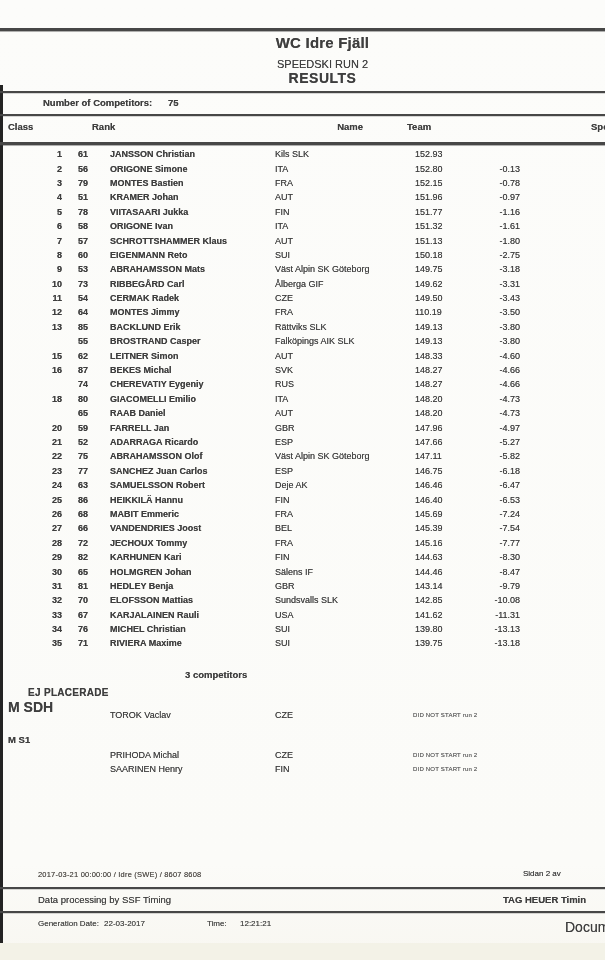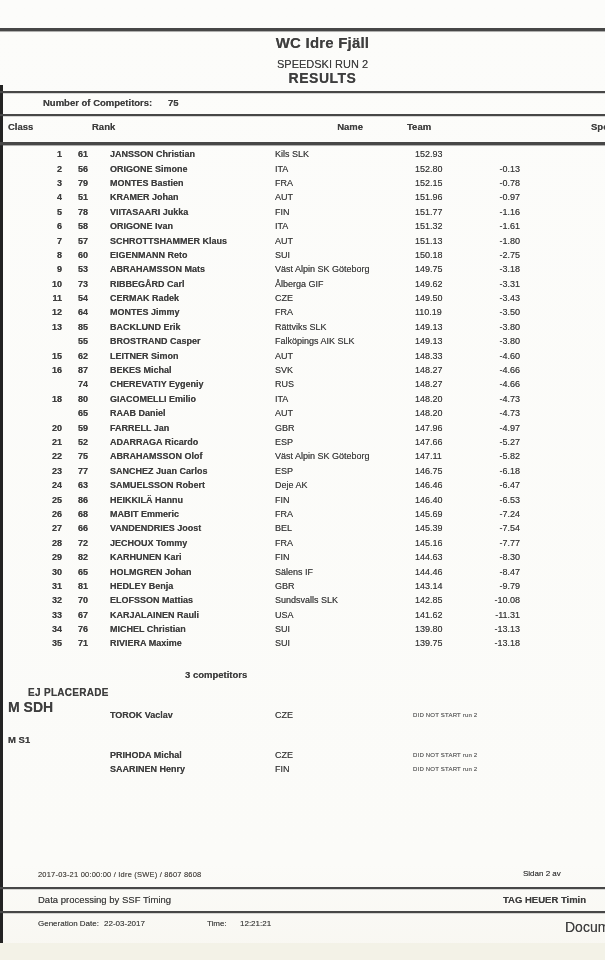--- a/index.html
+++ b/index.html
@@ -39,21 +39,21 @@
   .c-bib{text-align:right;padding-right:2px;font-weight:bold;}
   .c-name{padding-left:20px;font-weight:bold;white-space:nowrap;}
   .c-team{white-space:nowrap;}
   .c-diff{text-align:right;padding-right:8px;}
 
   .np-label{position:absolute;left:28px;top:671px;font-size:10px;font-weight:bold;letter-spacing:.3px;margin-top:16px;}
   .np-count{position:absolute;left:185px;top:669px;font-size:9.5px;font-weight:bold;}
   .np-class-1{position:absolute;left:8px;top:699px;font-size:14px;font-weight:bold;}
   .np-class-2{position:absolute;left:8px;top:734px;font-size:9.5px;font-weight:bold;}
   .dns-row{position:absolute;left:0;width:605px;height:14px;font-size:9px;}
-  .dns-row .d-name{position:absolute;left:110px;font-weight:bold;white-space:nowrap;}
+  .dns-row .d-name{position:absolute;left:110px;font-weight:normal;white-space:nowrap;}
   .dns-row .d-team{position:absolute;left:275px;}
   .dns-row .d-status{position:absolute;left:413px;top:2px;font-size:6px;color:#6a6a6a;letter-spacing:.2px;white-space:nowrap;}
 
   .f-line1{position:absolute;left:38px;top:870px;font-size:7.5px;color:#55504a;letter-spacing:.2px;white-space:nowrap;}
   .f-line1-right{position:absolute;left:523px;top:869px;font-size:8px;white-space:nowrap;}
   .f-line2{position:absolute;left:38px;top:894px;font-size:9.5px;white-space:nowrap;}
   .f-line2-right{position:absolute;left:503px;top:894px;font-size:9.5px;font-weight:bold;white-space:nowrap;}
   .f-line3{position:absolute;left:0;top:919px;width:605px;font-size:8px;color:#4a4a48;}
   .f-line3 .g1{position:absolute;left:38px;}
   .f-line3 .g2{position:absolute;left:104px;}

